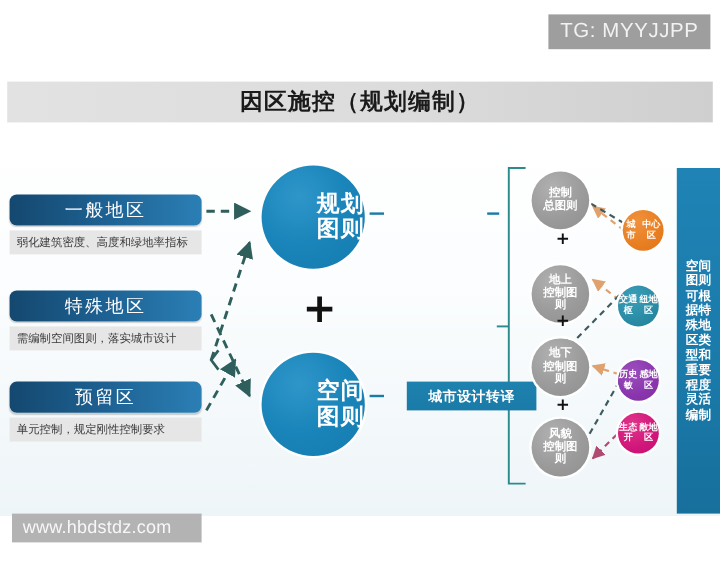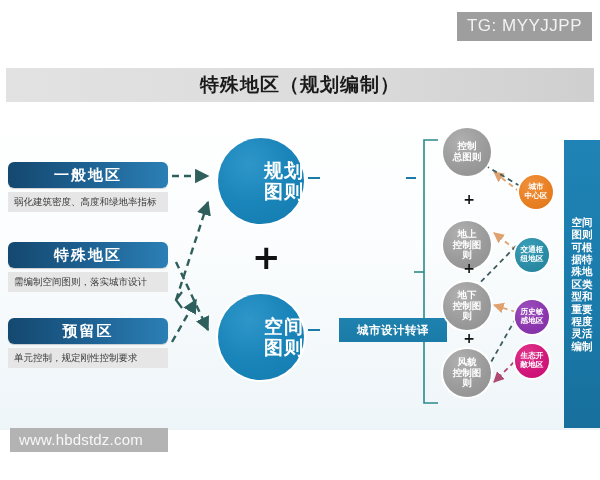--- a/index.html
+++ b/index.html
@@ -39,21 +39,21 @@
   .body-panel{
     position:absolute;left:0;top:112px;width:600px;height:318px;
     background:linear-gradient(to bottom,#ffffff 0%,#fbfdfe 40%,#eef5f8 100%);
   }
 
   
   .zone{position:absolute;left:8px;width:160px;}
   .zone .hdr{
     height:26px;border-radius:6px;
     background:linear-gradient(to right,#14486f 0%,#1d6091 48%,#2b7fb5 100%);
-    color:#ffffff;font-size:15px;font-weight:bold;
+    color:#ffffff;font-size:15px;font-weight:normal;
     display:flex;align-items:center;justify-content:center;
     letter-spacing:2px;
     box-shadow:0 1px 1px rgba(0,0,0,.18);
     font-family:"DejaVu Sans","Liberation Sans",sans-serif;
   }
   .zone .sub{
     margin-top:4px;height:20px;
     background:#e6e6e6;
     color:#3a3a3a;font-size:9.5px;
     display:flex;align-items:center;
@@ -105,39 +105,39 @@
   
   .graycirc{
     position:absolute;width:48px;height:48px;border-radius:50%;
     background:radial-gradient(circle at 36% 28%,#b0b0b0 0%,#9b9b9b 55%,#8f8f8f 100%);
     color:#fff;font-size:9.5px;font-weight:bold;line-height:1.12;
     display:flex;flex-direction:column;align-items:center;justify-content:center;
     text-align:center;
     box-shadow:0 0 0 2px #fff;
     font-family:"DejaVu Sans","Liberation Sans",sans-serif;
   }
-  #g0{left:443px;top:128px;}
+  #g0{left:443px;top:143px;}
   #g1{left:443px;top:210px;margin-top:11px;}
   #g2{left:443px;top:282px;}
   #g3{left:443px;top:349px;}
 
   .plus-sm{
     position:absolute;left:462px;width:14px;
     font-size:14px;font-weight:bold;color:#111;line-height:1;text-align:center;
     font-family:"DejaVu Sans","Liberation Sans",sans-serif;
   }
   #p0{top:192px;}
   #p1{top:261px;}
   #p2{top:331px;}
 
   
   .badge{
     position:absolute;width:34px;height:34px;border-radius:50%;
     color:#fff;font-size:7.6px;font-weight:bold;line-height:1.14;
-    display:flex;flex-direction:column;align-items:center;justify-content:center;
+    display:flex;flex-direction:row;align-items:center;justify-content:center;
     text-align:center;
     box-shadow:0 0 0 2px #ffffff;
     font-family:"DejaVu Sans","Liberation Sans",sans-serif;
   }
   #b0{left:519px;top:175px;background:radial-gradient(circle at 35% 28%,#f0913c 0%,#e87e22 60%,#df7518 100%);}
   #b1{left:515px;top:238px;background:radial-gradient(circle at 35% 28%,#3b9fb8 0%,#2a8ba5 60%,#22809a 100%);}
   #b2{left:515px;top:300px;background:radial-gradient(circle at 35% 28%,#9b4fbc 0%,#8a35ad 60%,#7f2ea3 100%);}
   #b3{left:515px;top:344px;background:radial-gradient(circle at 35% 28%,#e0348a 0%,#d1167a 60%,#c50e71 100%);}
 
   
@@ -162,21 +162,21 @@
   svg.overlay{position:absolute;left:0;top:0;width:600px;height:480px;pointer-events:none;}
 </style>
 </head>
 <body>
 
 <div id="stage">
 
   <div class="tg-watermark">TG: MYYJJPP</div>
 
   <div class="title-band">
-    <div class="t">特殊地区（规划编制）</div>
+    <div class="t">因区施控（规划编制）</div>
   </div>
 
   <div class="body-panel"></div>
 
   <svg class="overlay" viewBox="0 0 600 480">
     <defs>
       <marker id="ah-teal" markerWidth="7" markerHeight="7" refX="5.4" refY="3" orient="auto">
         <path d="M0,0 L6,3 L0,6 z" fill="#2f5f5c"></path>
       </marker>
       <marker id="ah-orange" markerWidth="7" markerHeight="7" refX="5.4" refY="3" orient="auto">

